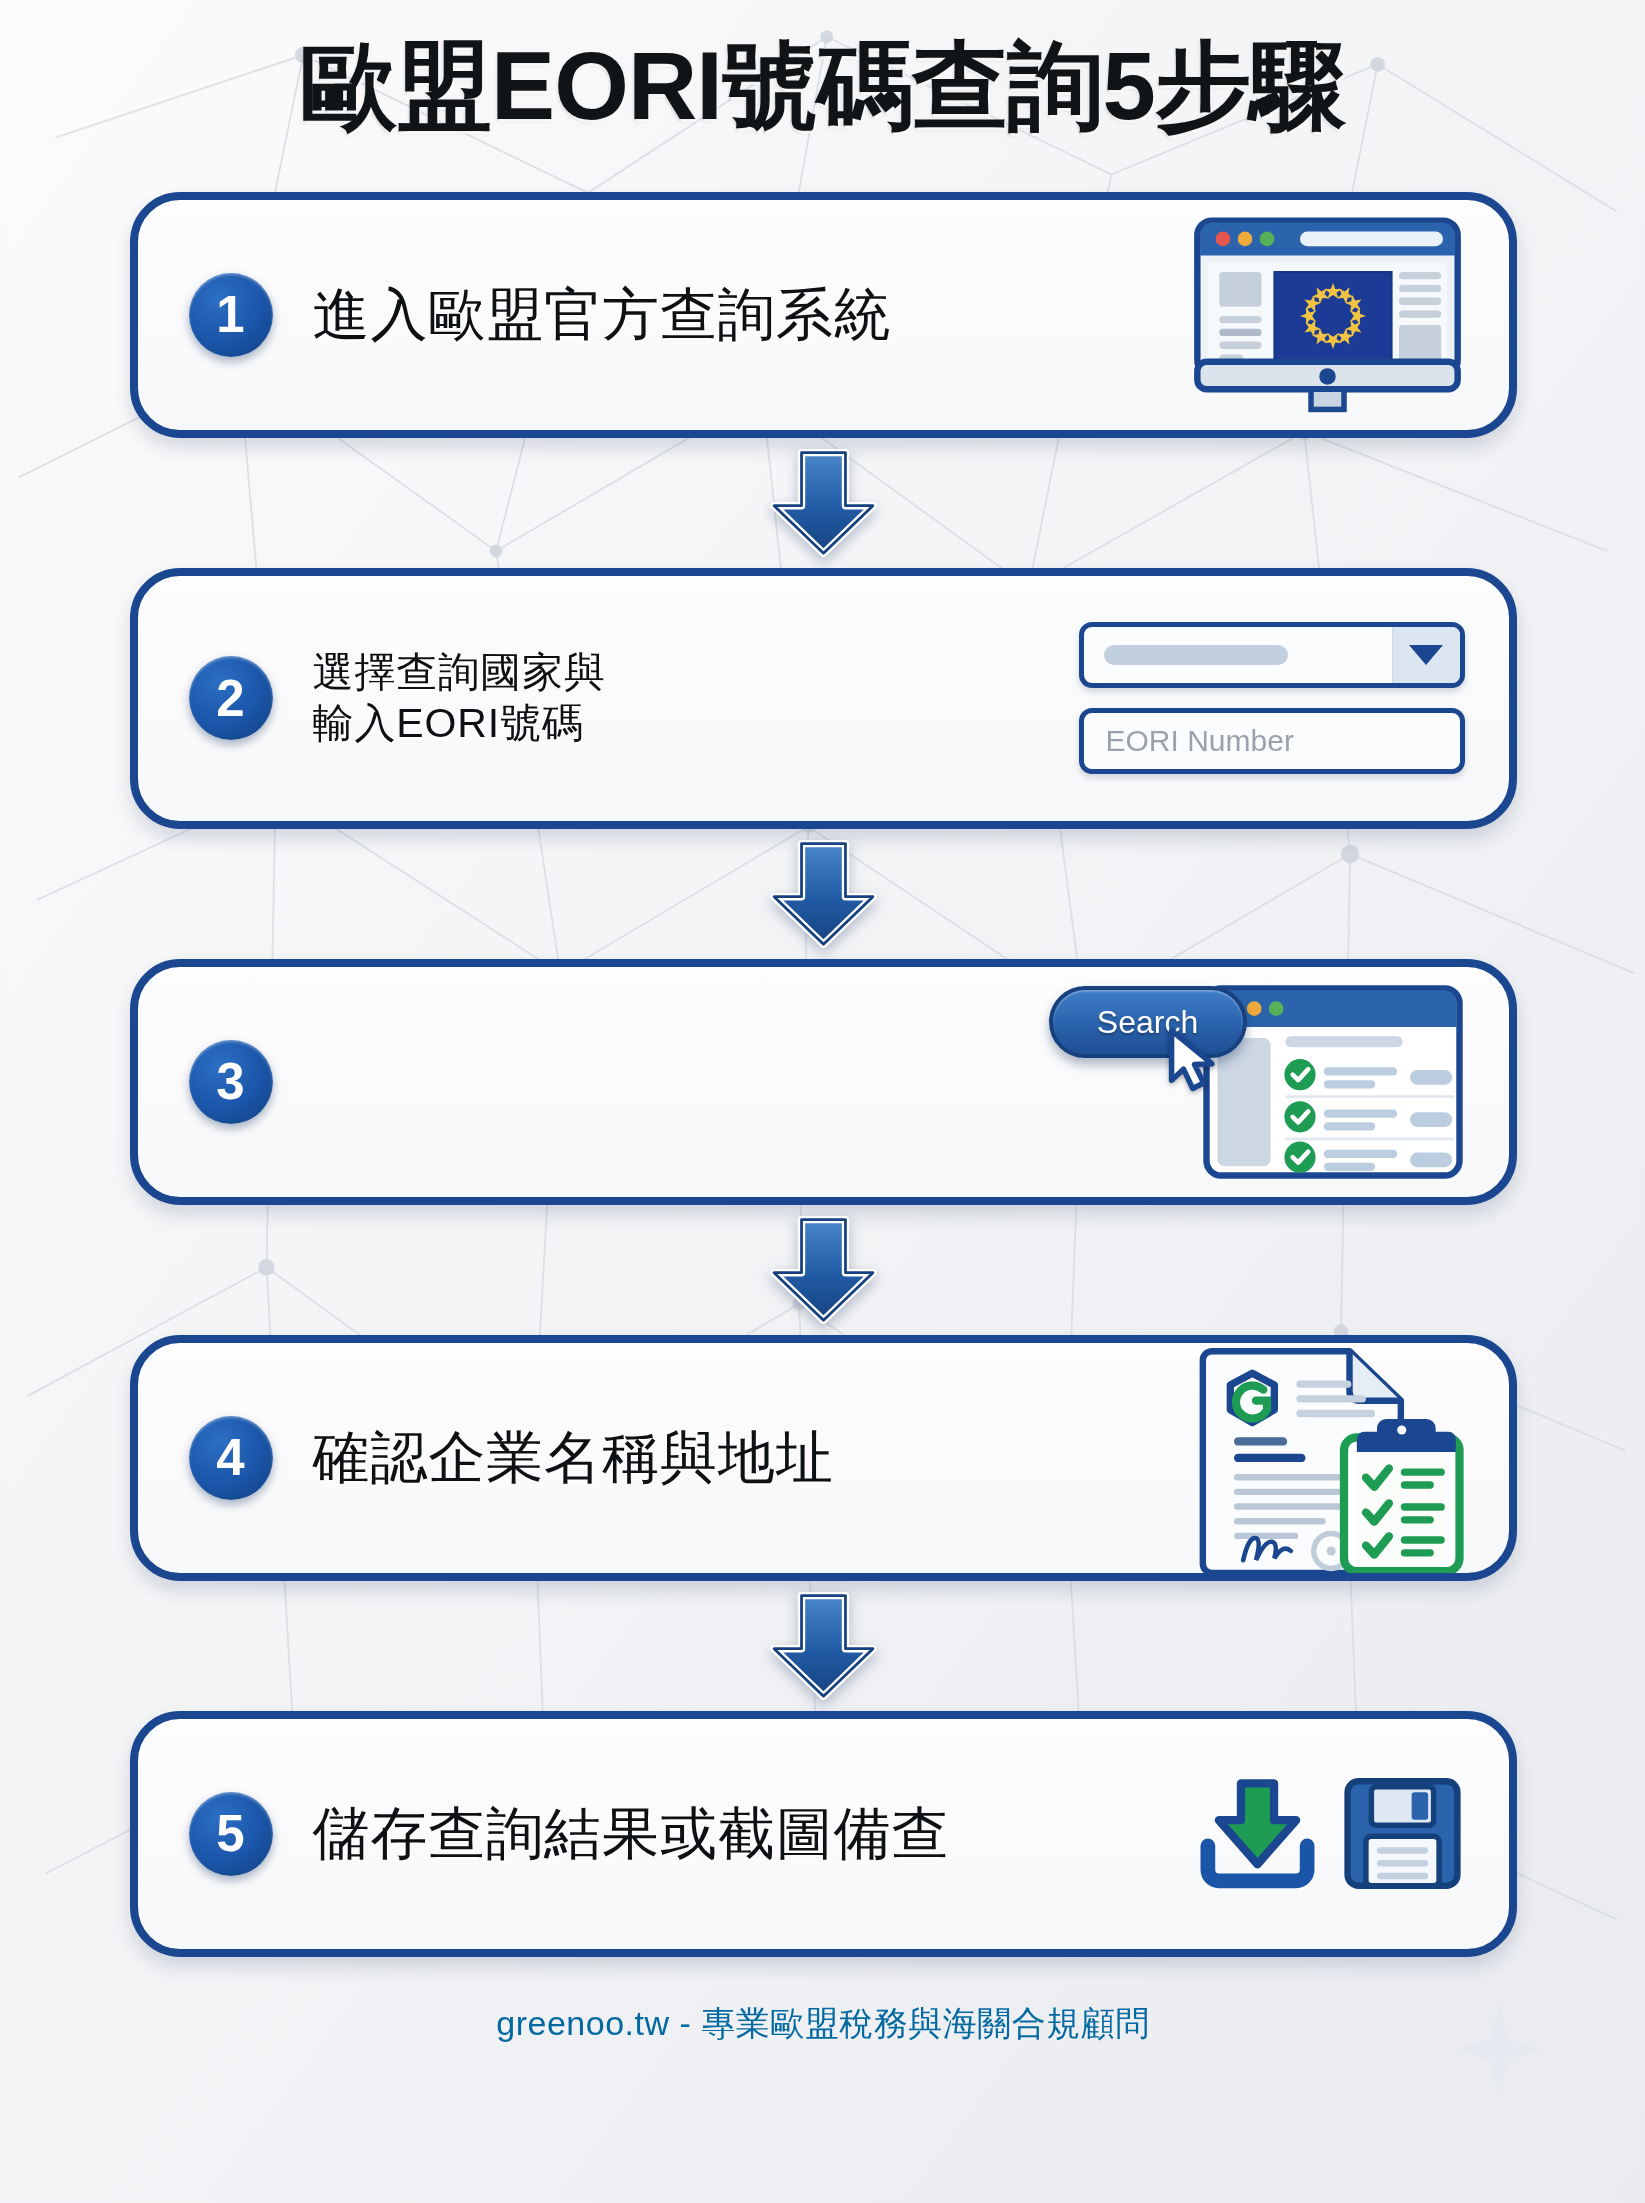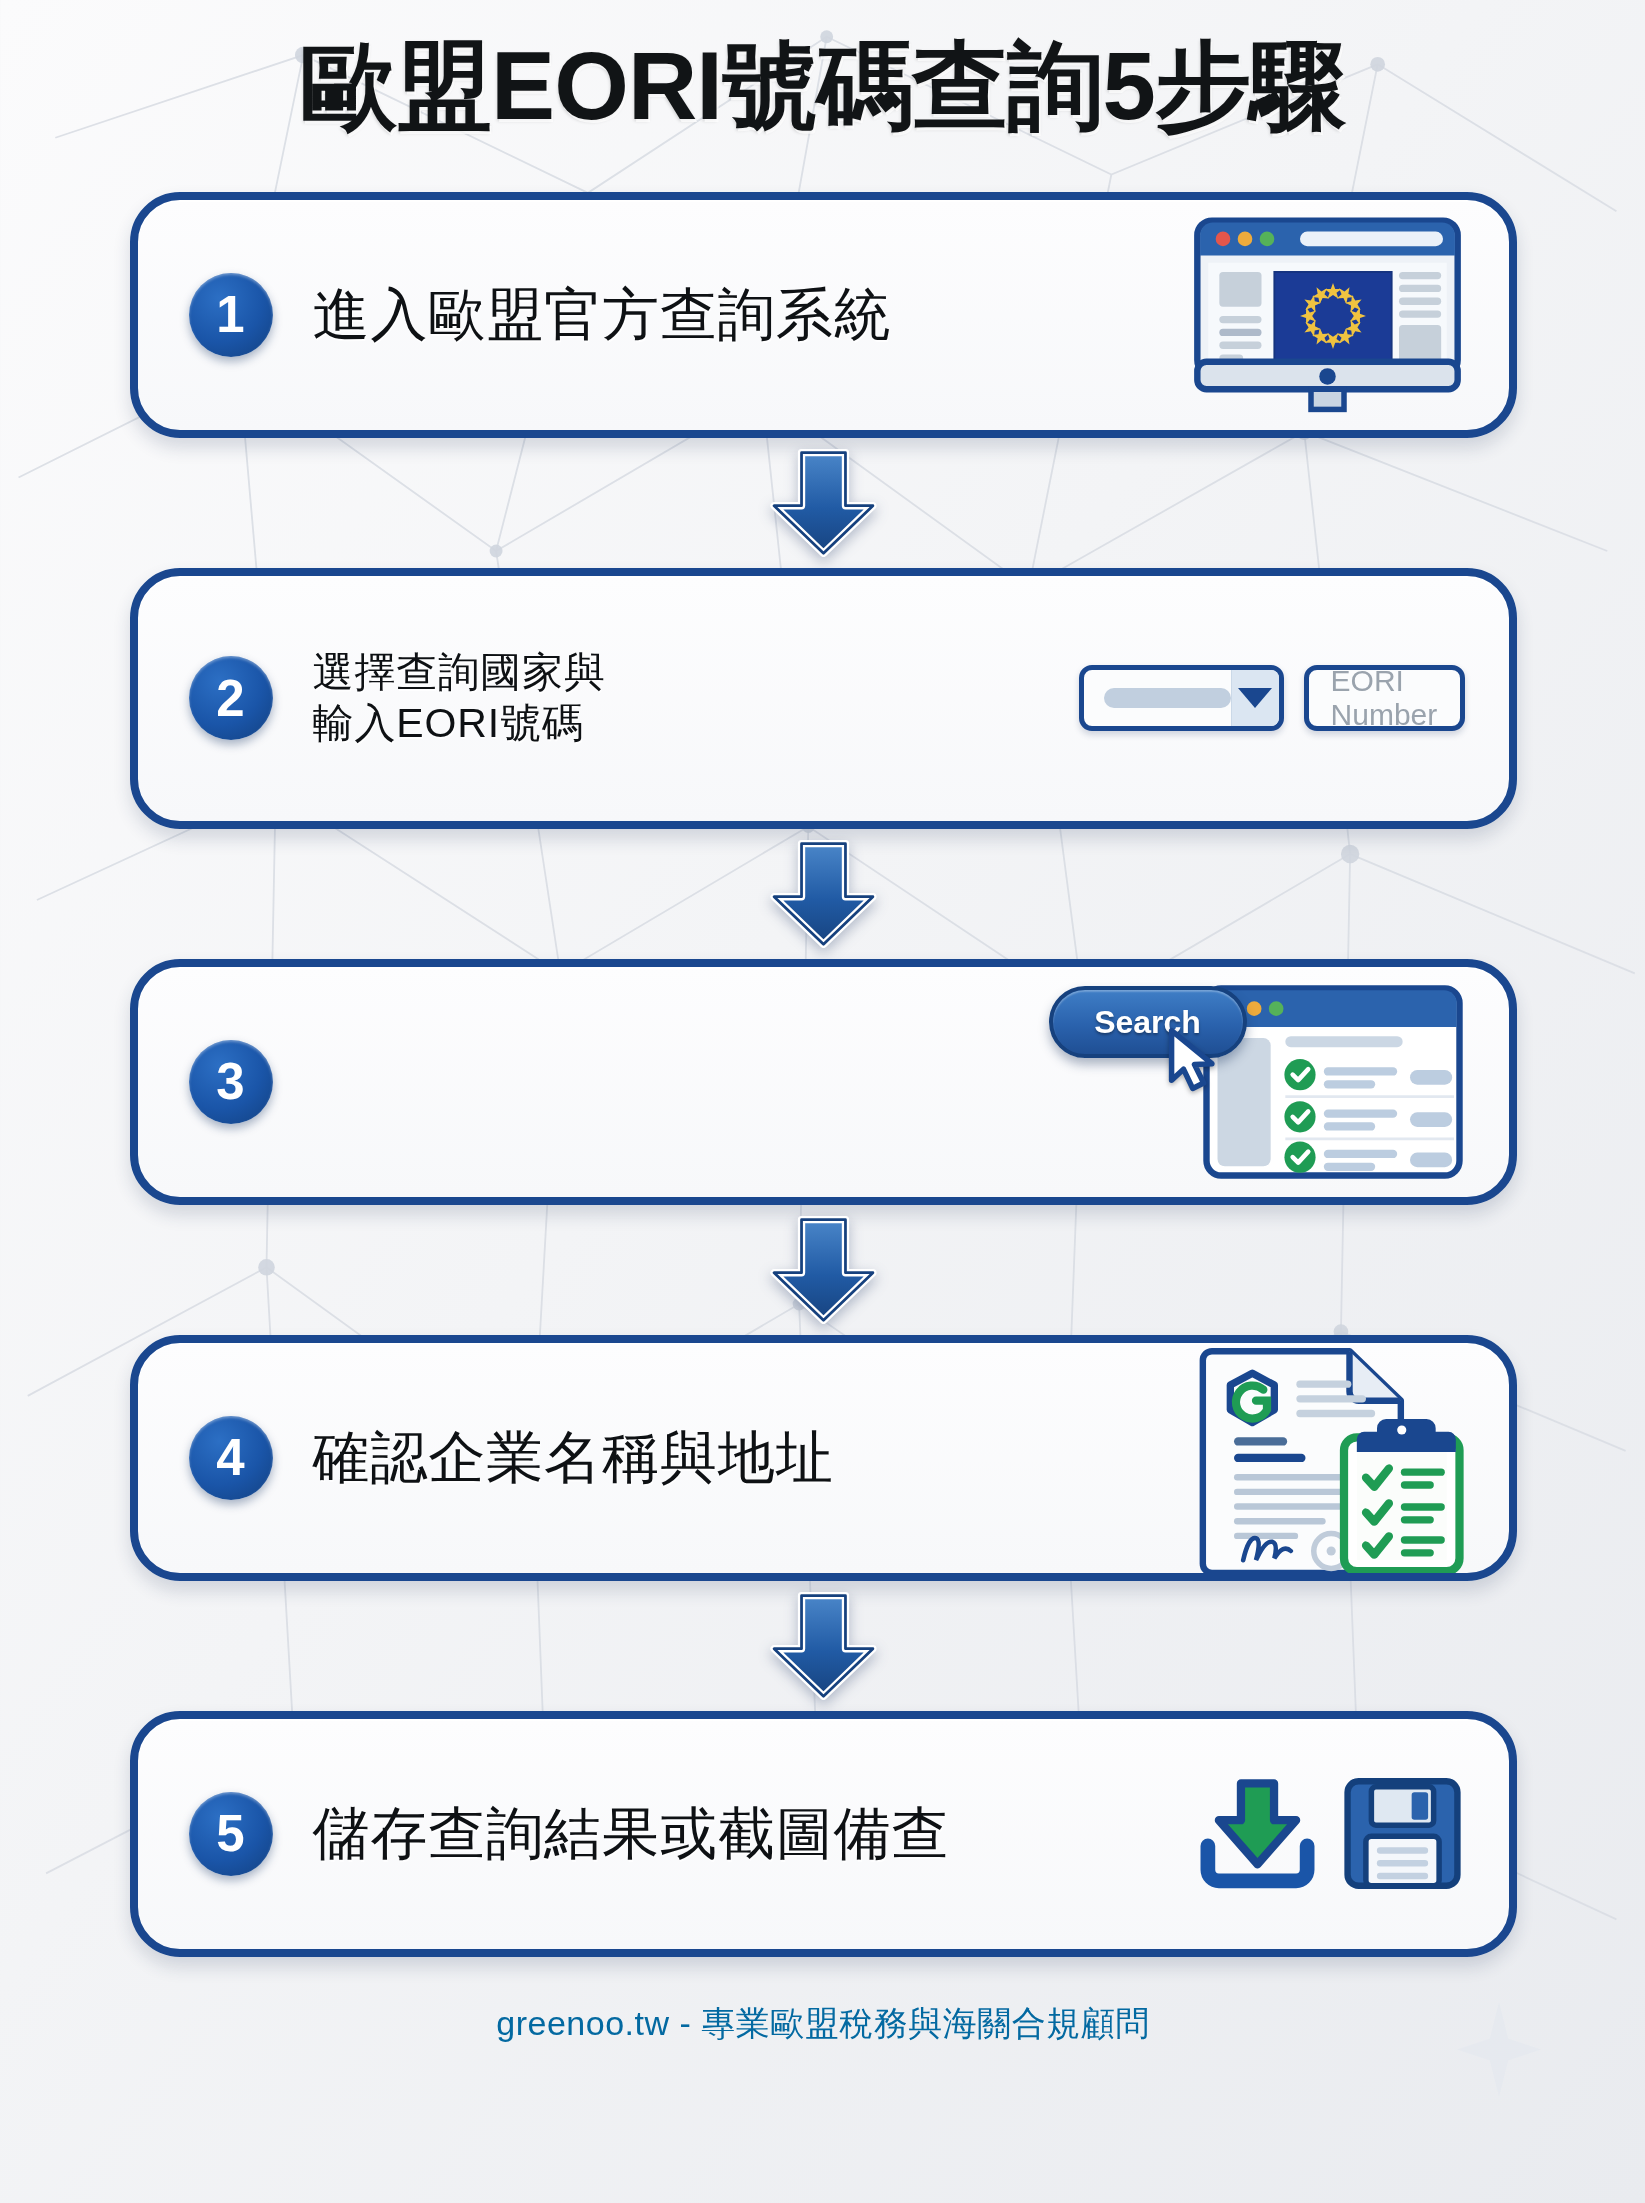--- a/index.html
+++ b/index.html
@@ -74,21 +74,21 @@
   .step-art {
     flex: 0 0 auto;
     margin-left: auto;
     display: flex; align-items: center; justify-content: flex-end;
   }
 
   
   .arrow { width: 125px; height: 108px; margin: 11px 0; filter: drop-shadow(0 5.5px 6.4px rgba(25,50,95,.3)); }
 
   
-  .form-stack { display: flex; flex-direction: row; gap: 20px; width: 386px; }
+  .form-stack { display: flex; flex-direction: column; gap: 20px; width: 386px; }
   .select-box {
     height: 66px; border: 5.5px solid #1a478f; border-radius: 13px;
     background: #fbfcfd; display: flex; align-items: center;
     box-shadow: 0 3.7px 6.4px rgba(25,50,95,.18);
     overflow: hidden;
   }
   .select-box .ph-bar {
     margin-left: 20px; width: 184px; height: 20px;
     border-radius: 10px; background: #c1cfdf;
   }
@@ -107,21 +107,21 @@
 
   
   .search-wrap { position: relative; display: flex; align-items: center; }
   .search-pill {
     position: absolute; left: -152px; top: 3.7px;
     width: 198px; height: 72px; border-radius: 36px;
     background: linear-gradient(180deg,#3f7ec6 0%, #2a62ad 55%, #1f4f94 100%);
     border: 4.6px solid #16417e;
     box-shadow: 0 6.4px 11px rgba(20,45,90,.35), inset 0 1.8px 1.8px rgba(255,255,255,.3);
     display: flex; align-items: center; justify-content: center;
-    color: #fff; font-size: 32px; font-weight: bold;
+    color: #fff; font-size: 32px; font-weight: normal;
     text-shadow: 0 1.8px 2.8px rgba(0,0,0,.35);
     z-index: 3;
   }
   .cursor { position: absolute; left: -35px; top: 44px; z-index: 4; filter: drop-shadow(0 2.8px 2.8px rgba(0,0,0,.3)); }
 
   
   .footer {
     margin-top: 44px;
     font-size: 34px;
     color: #0369a1;

